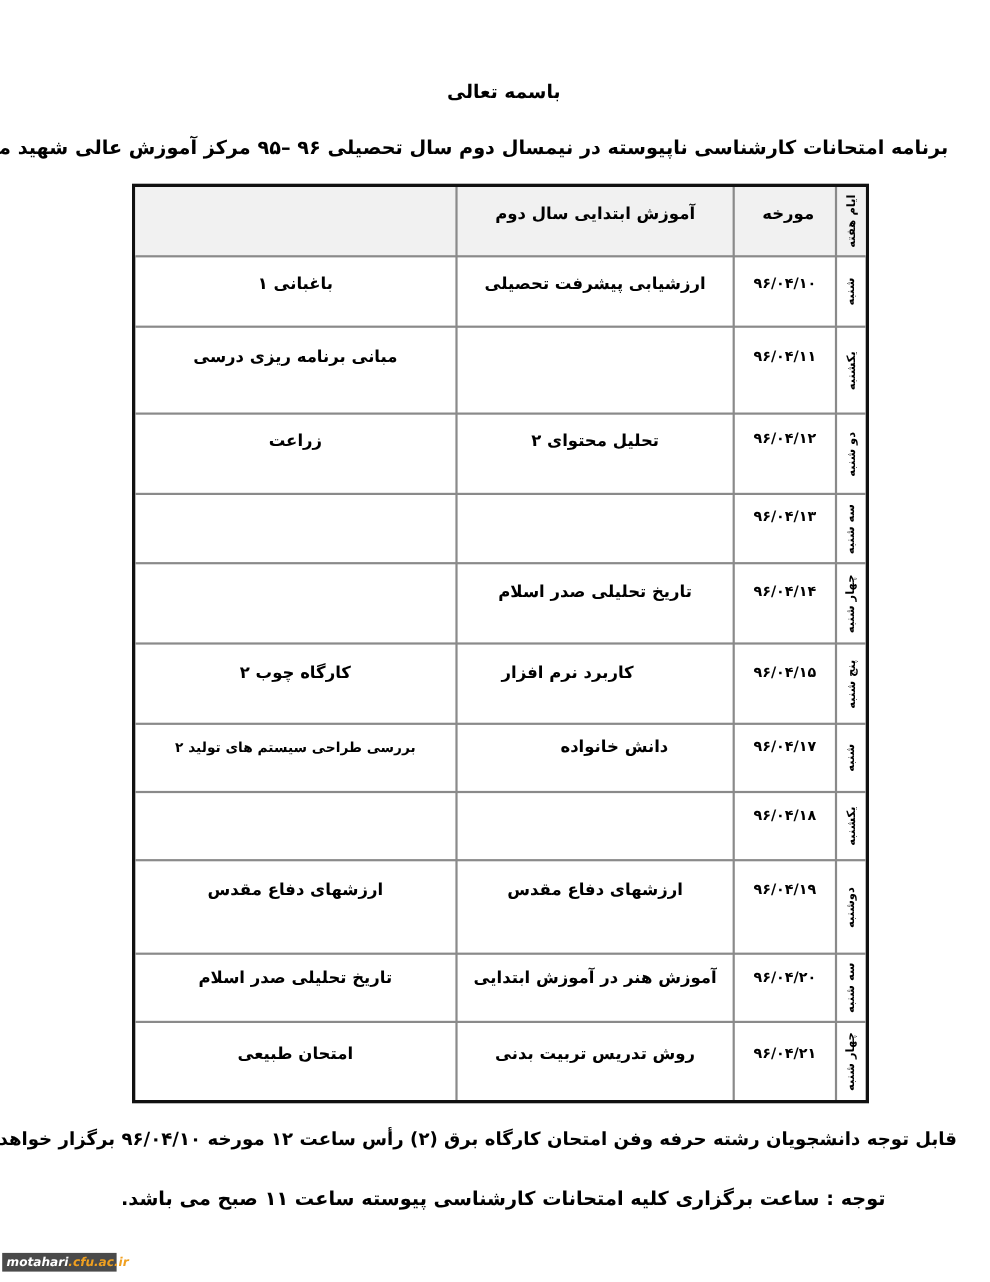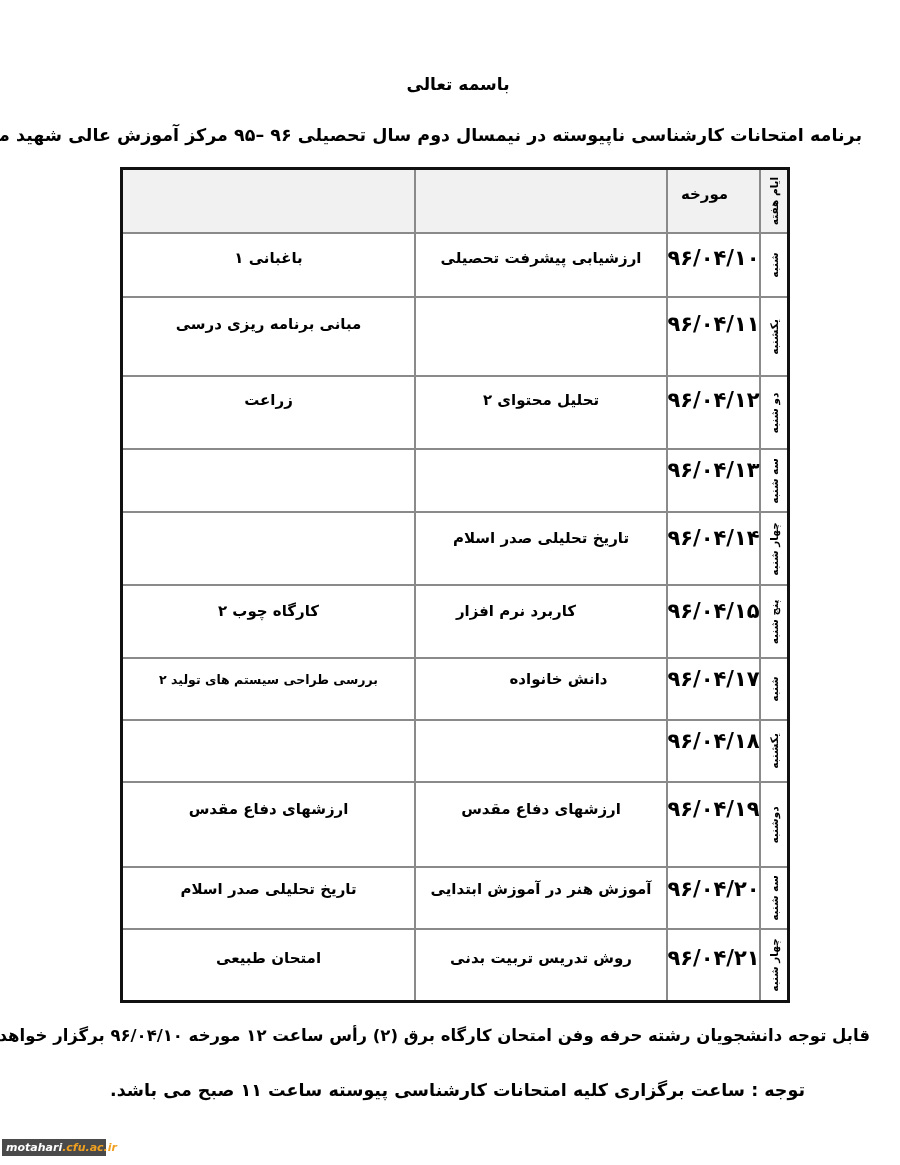--- a/index.html
+++ b/index.html
@@ -9,21 +9,21 @@
             font-weight: bold; font-size: 17px; direction: rtl; }
   .title2 { position: absolute; top: 125px; left: 40px; width: 822px; text-align: right;
             font-weight: bold; font-size: 17.5px; direction: rtl; white-space: nowrap; }
   .tbl { position: absolute; left: 120px; top: 167px; width: 670px; height: 836px;
          border: 3px solid #111; box-sizing: border-box; }
   .hline { position: absolute; left: 0; right: 0; height: 0; border-top: 2px solid #8a8a8a; }
   .vline { position: absolute; top: 0; bottom: 0; width: 0; border-left: 2px solid #8a8a8a; }
   .header-bg { position: absolute; left: 0; right: 0; top: 0; height: 63px; background: #f1f1f1; }
   .cell { position: absolute; display: flex; justify-content: center; align-items: center;
           direction: rtl; font-weight: bold; font-size: 15px; white-space: nowrap; }
-  .cell.date { font-size: 21px; direction: ltr; }
+  .cell.date { font-size: 13px; direction: ltr; }
   .cell.small { font-size: 12.5px; }
   .cell.hdr { font-weight: bold; font-size: 15px; }
   .day { position: absolute; display: flex; justify-content: center; align-items: center; }
   .day span { display: inline-block; transform: rotate(-90deg); font-weight: bold; font-size: 10.5px;
               white-space: nowrap; direction: rtl; }
   .note1 { position: absolute; top: 1026px; left: 30px; width: 840px; text-align: right;
            font-weight: bold; font-size: 16.5px; direction: rtl; white-space: nowrap; }
   .note2 { position: absolute; top: 1080px; left: 0; width: 915px; text-align: center;
            font-weight: bold; font-size: 17.5px; direction: rtl; white-space: nowrap; }
   .footer-badge { position: absolute; left: 2px; top: 1139px; width: 104px; height: 17px;
@@ -53,21 +53,22 @@
   <div class="hline" style="top:414px"></div>
   <div class="hline" style="top:487px"></div>
   <div class="hline" style="top:549px"></div>
   <div class="hline" style="top:611px"></div>
   <div class="hline" style="top:696px"></div>
   <div class="hline" style="top:758px"></div>
 
   <div class="day" style="left:638px;width:26px;top:0;height:62px">
       <span>ایام هفته</span>
     </div>
-  <div class="cell hdr" style="left:536px;width:91px;top:0;height:48px">مورخه</div>
+  <div class="cell hdr" style="left:548px;width:91px;top:0;height:48px">مورخه</div>
+  <div class="cell hdr" style="left:293px;width:250px;top:0;height:48px">آموزش ابتدایی سال دوم</div>
 
   <div>
     <div class="day" style="left:638px;width:26px;top:64px;height:62px">
         <span>شنبه</span>
       </div>
     <div class="cell date" style="left:545px;width:91px;top:64px;height:48px">۹۶/۰۴/۱۰</div>
     <div class="cell" style="left:293px;width:250px;top:64px;height:48px">ارزشیابی پیشرفت تحصیلی</div>
     <div class="cell" style="left:0;width:291px;top:64px;height:48px">باغبانی ۱</div>
   </div>
 

